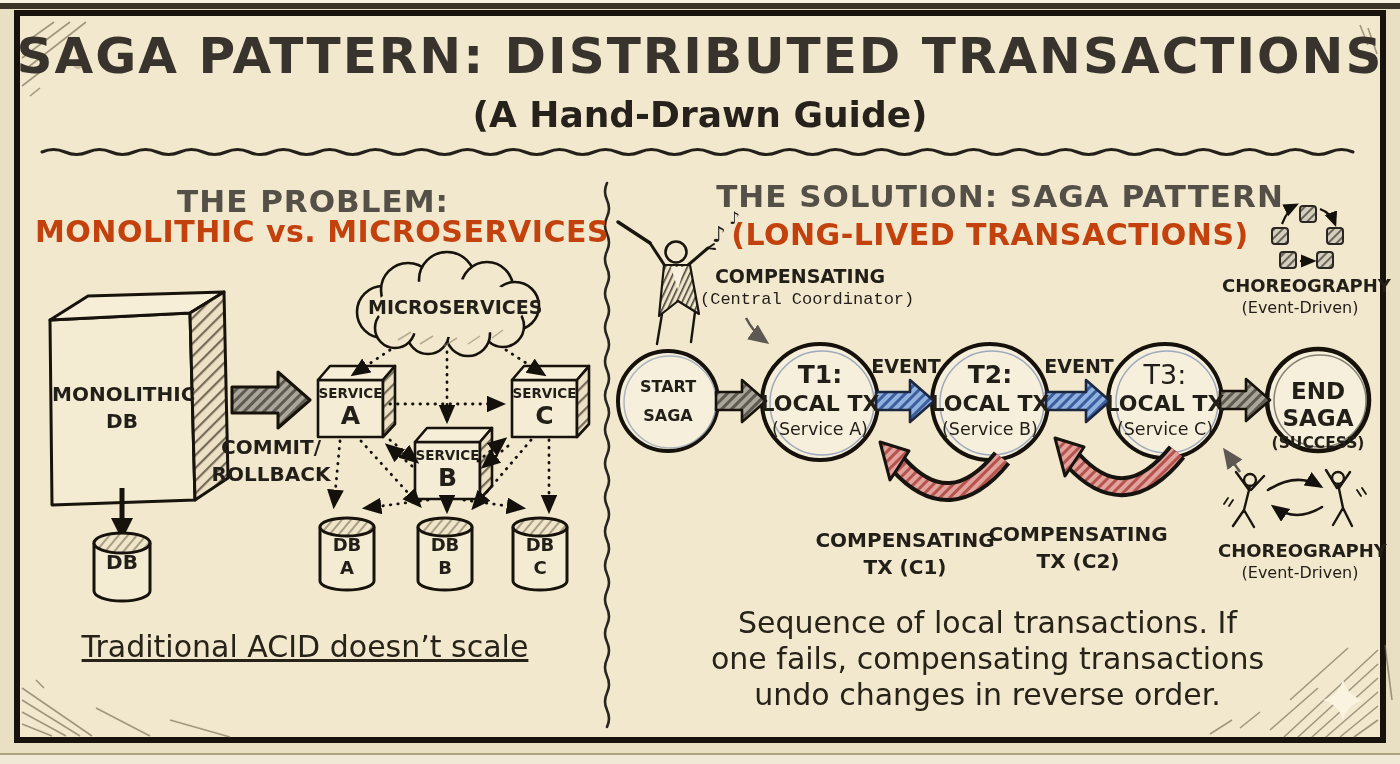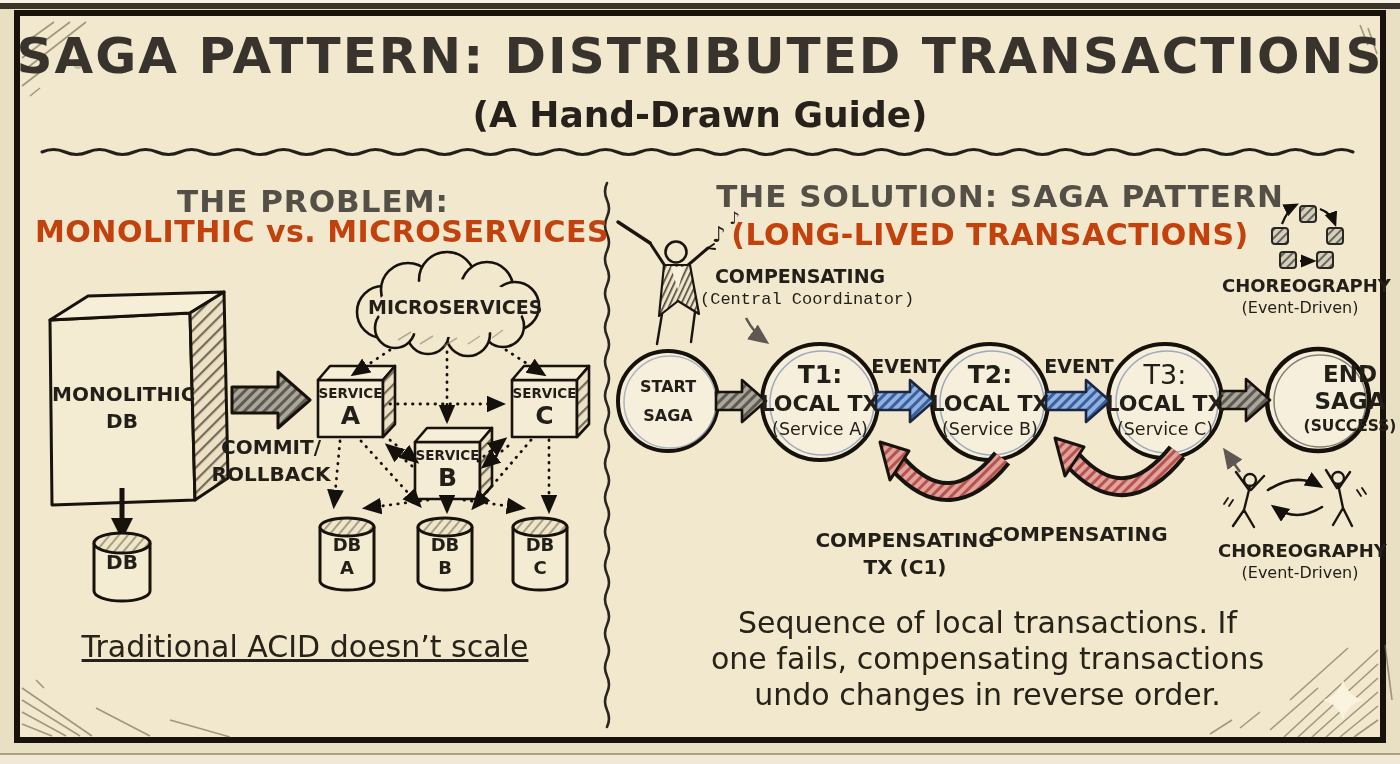--- a/index.html
+++ b/index.html
@@ -328,38 +328,39 @@
 <div class="t" style="left:925px;width:130px;top:360px;">
   <div style="font-size:25px;font-weight:700;line-height:30px;">T2:</div>
   <div style="font-size:22px;font-weight:700;line-height:27px;">LOCAL TX</div>
   <div style="font-size:17.5px;font-weight:500;line-height:24px;">(Service B)</div>
 </div>
 <div class="t" style="left:1100px;width:130px;top:360px;">
   <div style="font-size:27px;font-weight:400;line-height:30px;">T3:</div>
   <div style="font-size:22px;font-weight:700;line-height:27px;">LOCAL TX</div>
   <div style="font-size:17.5px;font-weight:500;line-height:24px;">(Service C)</div>
 </div>
-<div class="t" style="left:1268px;width:100px;top:361px;margin-left:32px;">
+<div class="t" style="left:1268px;width:100px;top:378px;">
   <div style="font-size:23px;font-weight:700;line-height:27px;">END</div>
   <div style="font-size:23px;font-weight:700;line-height:27px;">SAGA</div>
   <div style="font-size:15.5px;font-weight:600;line-height:22px;">(SUCCESS)</div>
 </div>
 <div class="t bold" style="left:856px;width:100px;top:356px;font-size:19px;">
   <div>EVENT</div>
 </div>
 <div class="t bold" style="left:1029px;width:100px;top:356px;font-size:19px;">
   <div>EVENT</div>
 </div>
 
 <div class="t bold" style="left:810px;width:190px;top:527px;font-size:20px;line-height:27px;">
   <div>COMPENSATING</div>
   <div>TX (C1)</div>
 </div>
 <div class="t bold" style="left:983px;width:190px;top:521px;font-size:20px;line-height:27px;">
   <div>COMPENSATING</div>
+  <div>TX (C2)</div>
 </div>
 
 <div class="t hand" style="left:660px;width:655px;top:605px;font-size:30px;line-height:36px;">
   <div>Sequence of local transactions. If</div>
   <div>one fails, compensating transactions</div>
   <div>undo changes in reverse order.</div>
 </div>
 
 <div class="t bold" style="left:1218px;width:164px;top:541px;font-size:18px;">
   <div>CHOREOGRAPHY</div>

